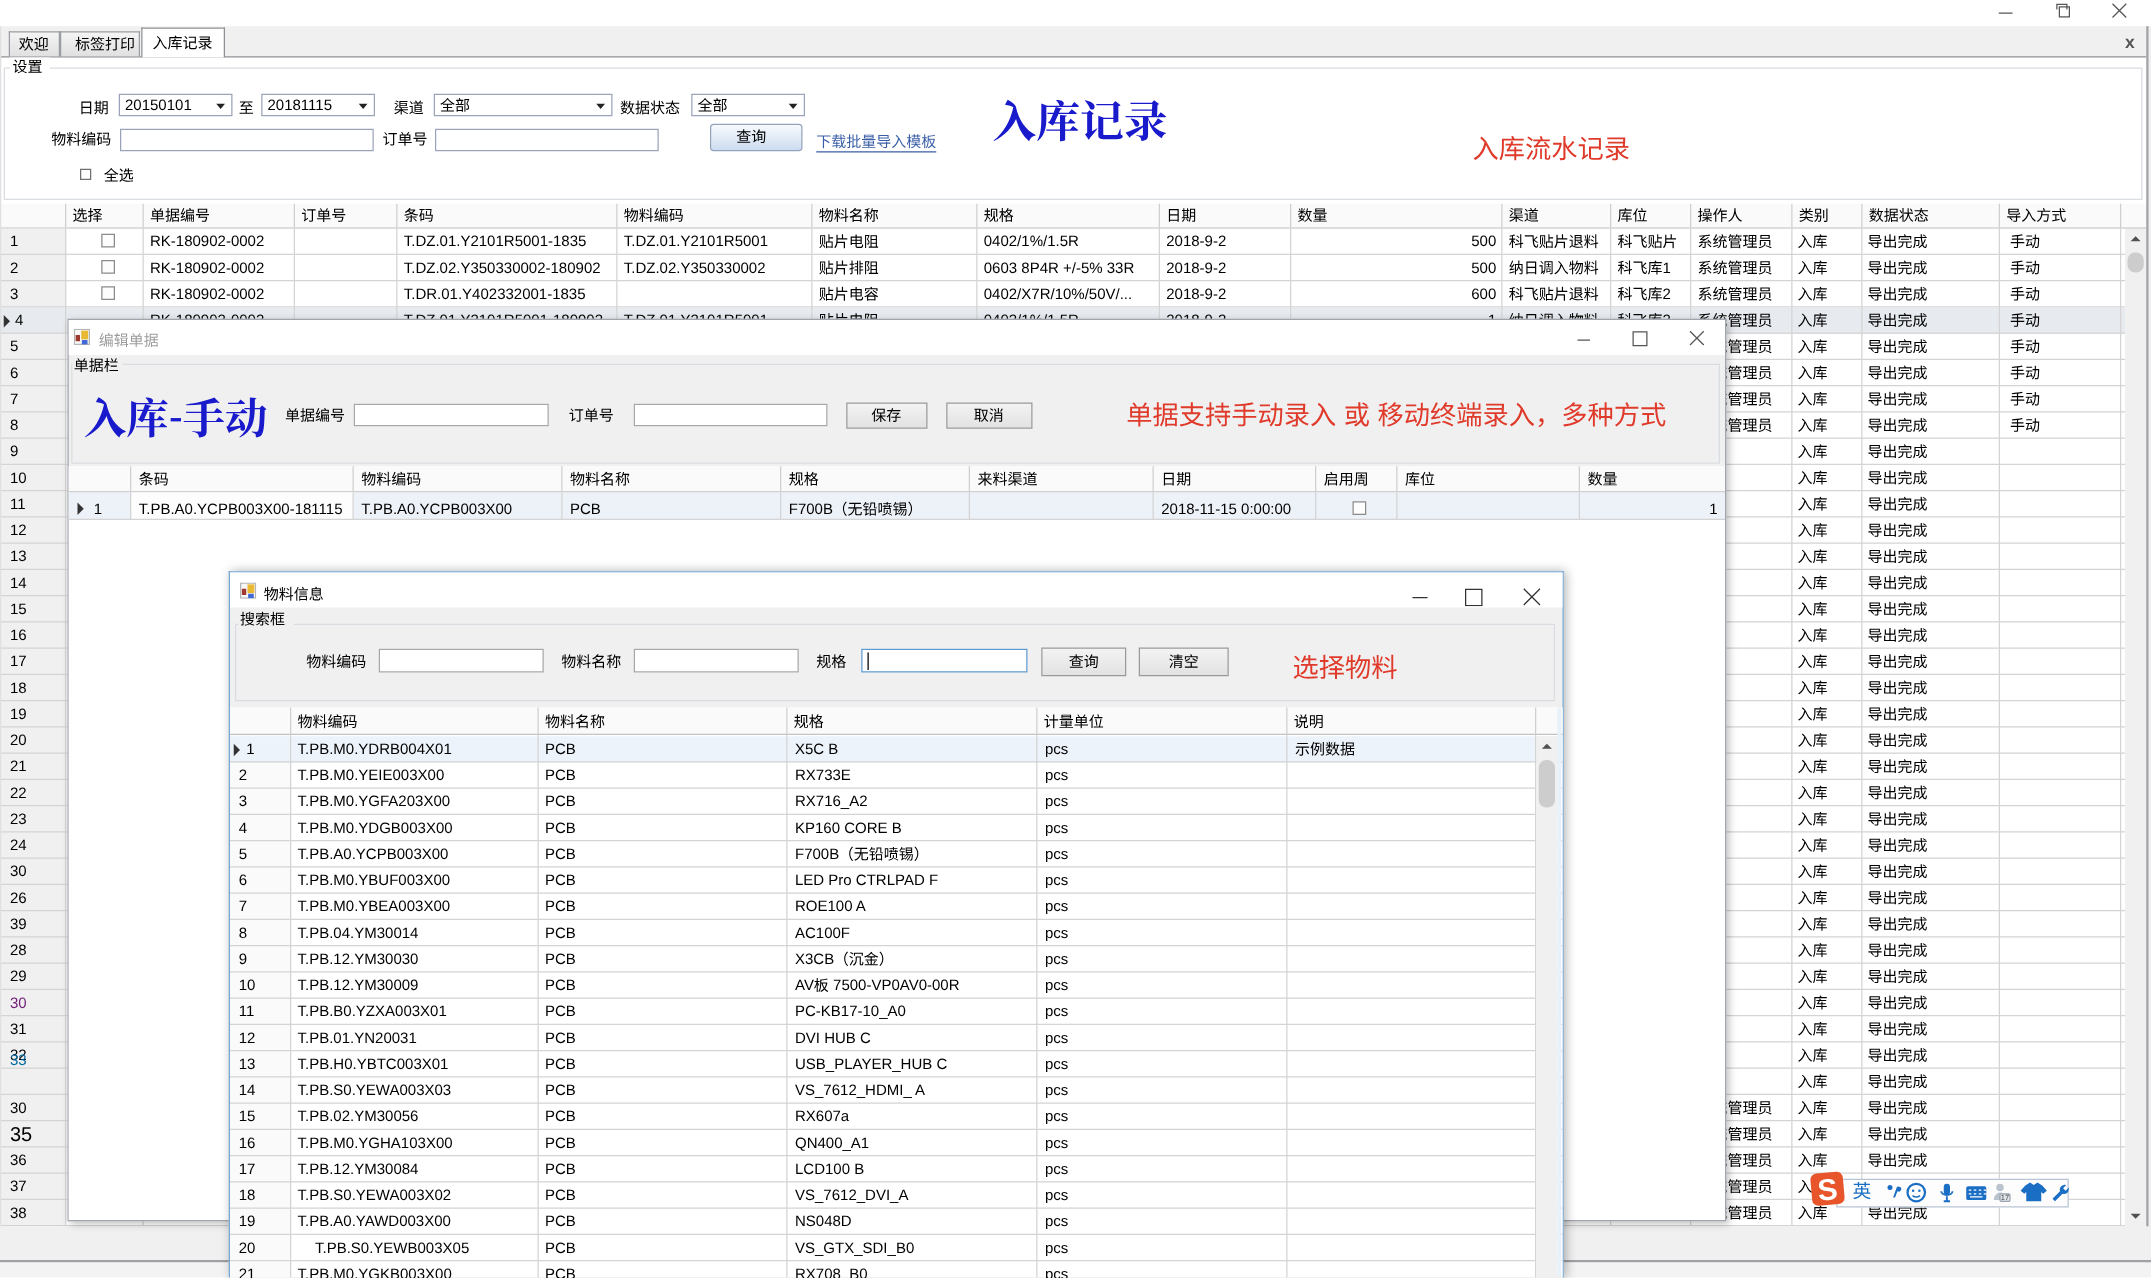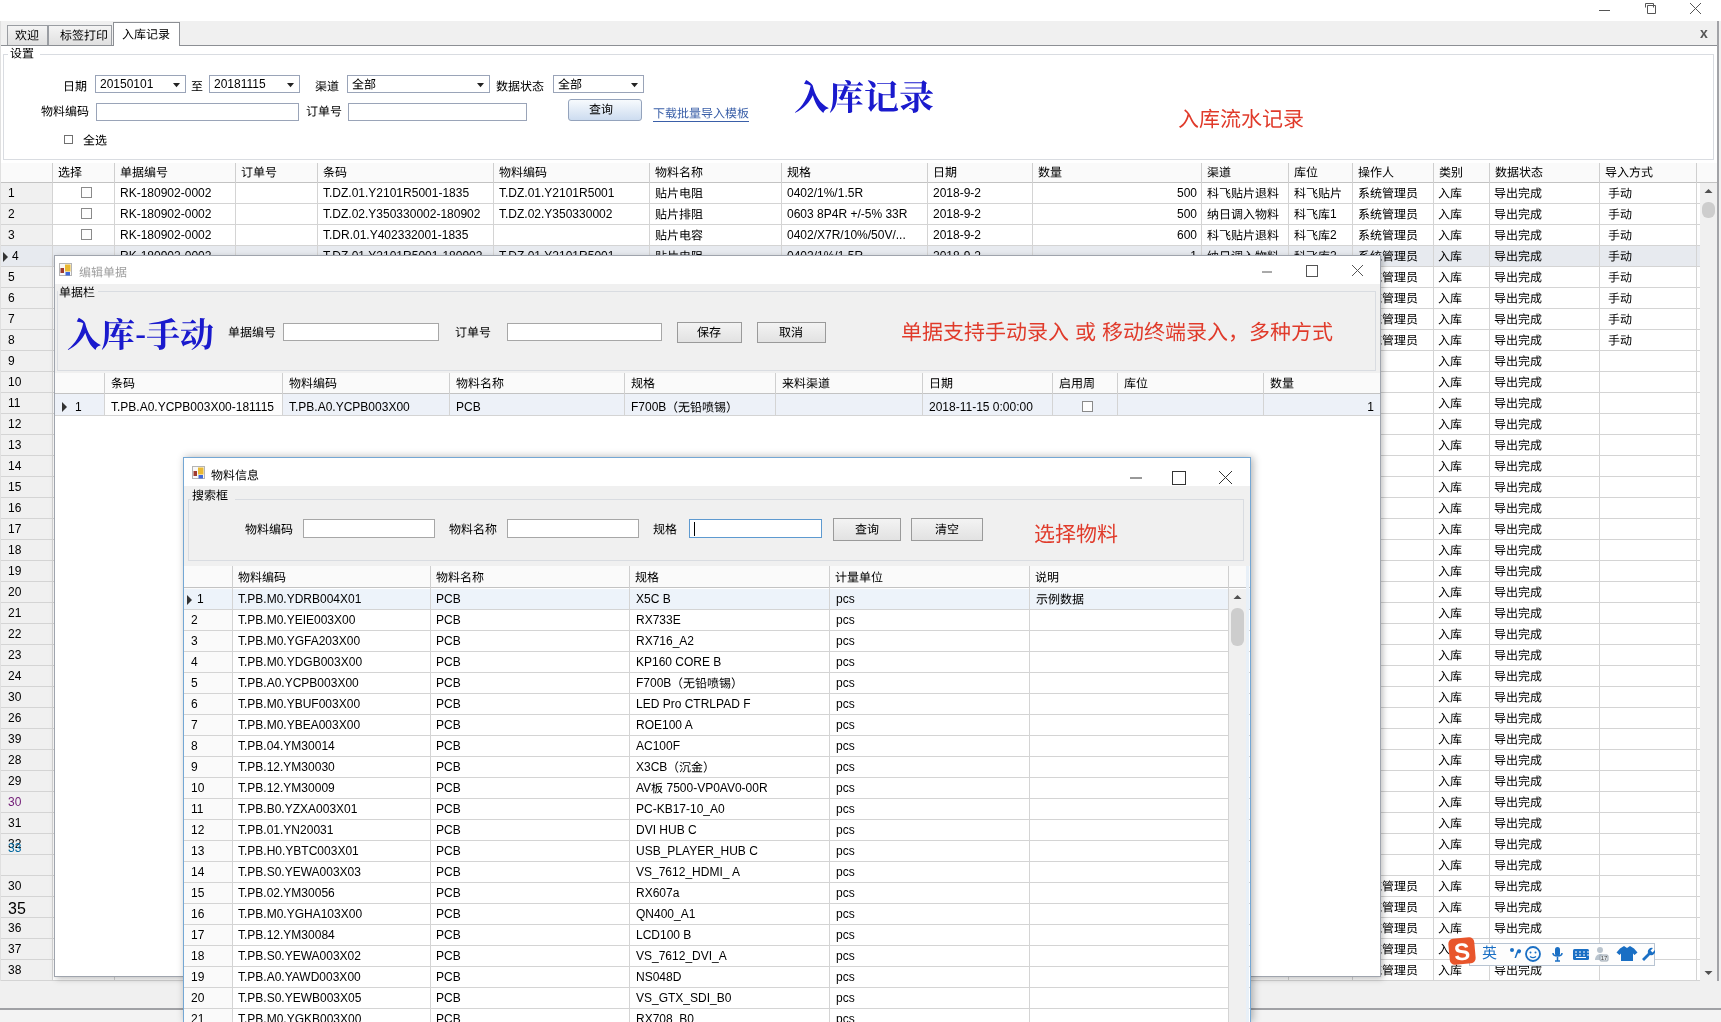--- a/index.html
+++ b/index.html
@@ -1452,21 +1452,21 @@
 <div class="t" style="left:636px;top:950px;font-size:12px;color:#000000;text-align:right;"><span>VS_7612_DVI_A</span></div>
 <div class="t" style="left:836px;top:950px;font-size:12px;color:#000000;"><span>pcs</span></div>
 <div style="position:absolute;left:184px;top:987px;width:1066px;height:1px;background:#d4d4d4"></div>
 <div class="t" style="left:191px;top:971px;font-size:12px;color:#000000;"><span>19</span></div>
 <div class="t" style="left:238px;top:971px;font-size:12px;color:#000000;"><span>T.PB.A0.YAWD003X00</span></div>
 <div class="t" style="left:436px;top:971px;font-size:12px;color:#000000;"><span>PCB</span></div>
 <div class="t" style="left:636px;top:971px;font-size:12px;color:#000000;"><span>NS048D</span></div>
 <div class="t" style="left:836px;top:971px;font-size:12px;color:#000000;"><span>pcs</span></div>
 <div style="position:absolute;left:184px;top:1008px;width:1066px;height:1px;background:#d4d4d4"></div>
 <div class="t" style="left:191px;top:992px;font-size:12px;color:#000000;"><span>20</span></div>
-<div class="t" style="left:238px;top:992px;font-size:12px;color:#000000;"><span>T.PB.S0.YEWB003X05</span></div>
+<div class="t" style="left:252px;top:992px;font-size:12px;color:#000000;"><span>T.PB.S0.YEWB003X05</span></div>
 <div class="t" style="left:436px;top:992px;font-size:12px;color:#000000;"><span>PCB</span></div>
 <div class="t" style="left:636px;top:992px;font-size:12px;color:#000000;"><span>VS_GTX_SDI_B0</span></div>
 <div class="t" style="left:836px;top:992px;font-size:12px;color:#000000;"><span>pcs</span></div>
 <div class="t" style="left:191px;top:1013px;font-size:12px;color:#000000;"><span>21</span></div>
 <div class="t" style="left:238px;top:1013px;font-size:12px;color:#000000;"><span>T.PB.M0.YGKB003X00</span></div>
 <div class="t" style="left:436px;top:1013px;font-size:12px;color:#000000;"><span>PCB</span></div>
 <div class="t" style="left:636px;top:1013px;font-size:12px;color:#000000;"><span>RX708_B0</span></div>
 <div class="t" style="left:836px;top:1013px;font-size:12px;color:#000000;"><span>pcs</span></div>
 <div style="position:absolute;left:187px;top:595px;width:0;height:0;border-left:5px solid #333;border-top:5px solid transparent;border-bottom:5px solid transparent"></div>
 <div style="position:absolute;left:232px;top:588px;width:1px;height:434px;background:#d4d4d4"></div>

